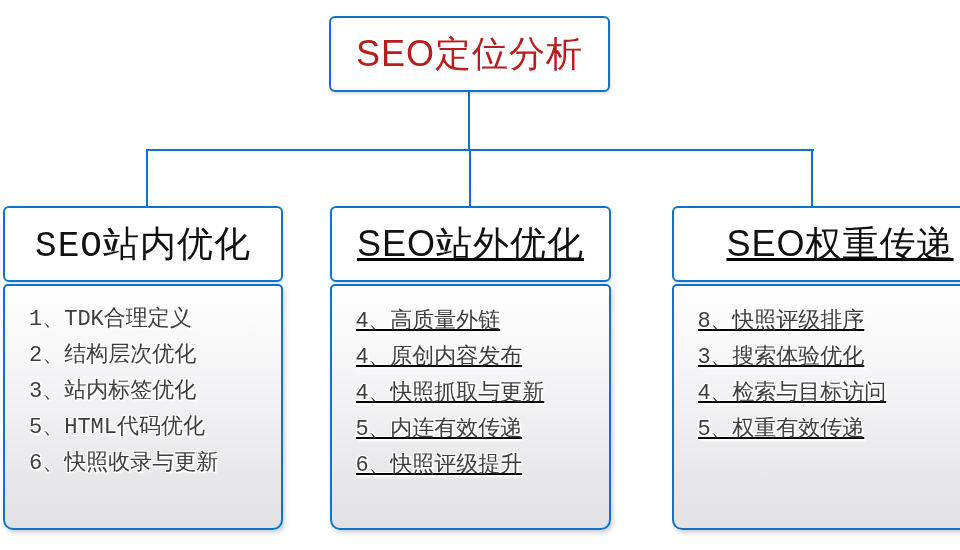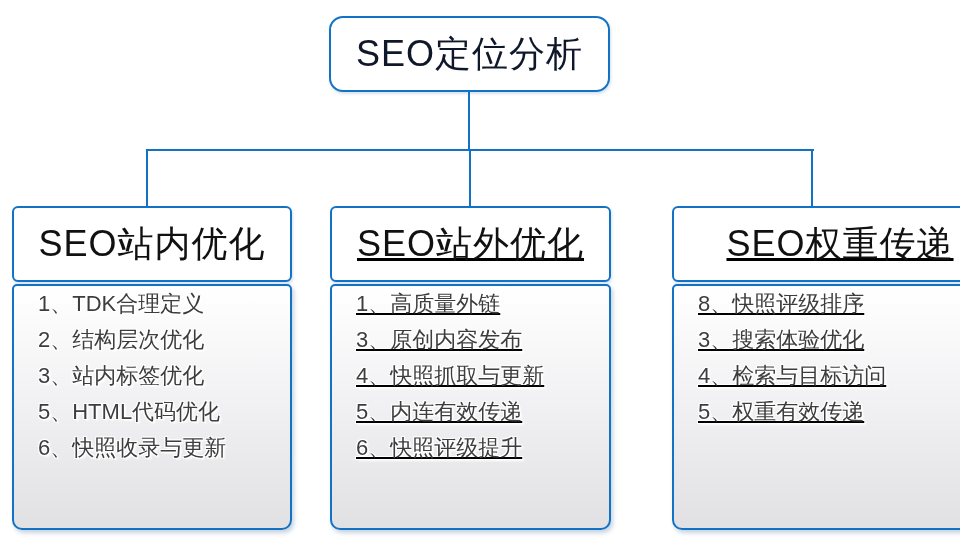--- a/index.html
+++ b/index.html
@@ -7,44 +7,44 @@
   .stage{position:relative;width:960px;height:550px;background:#ffffff;overflow:hidden;}
 
   
   .line{position:absolute;background:#1272c6;}
   .line.v{width:2px;}
   .line.h{height:2px;}
 
   
   .root-node{
     position:absolute;left:329px;top:16px;width:281px;height:76px;
-    background:#ffffff;border:2px solid #1272c6;border-radius:14px;
+    background:#ffffff;border:2px solid #1272c6;border-radius:6px;
     box-sizing:border-box;display:flex;align-items:center;justify-content:center;
-    font-size:36px;color:#0f172a;letter-spacing:1px;
+    font-size:36px;color:#b91c1c;letter-spacing:1px;
     box-shadow:1px 2px 3px rgba(40,90,150,0.18);
   }
 
   
   .column{position:absolute;top:206px;width:280px;}
-  .col-1{left:12px;}
+  .col-1{left:3px;font-family:Liberation Mono, monospace;}
   .col-2{left:330px;width:281px;text-decoration:underline;}
   .col-3{left:672px;width:336px;text-decoration:underline;}
 
   .col-header{
     height:76px;background:#ffffff;border:2px solid #1272c6;border-radius:6px;
     box-sizing:border-box;display:flex;align-items:center;justify-content:center;
     font-size:36px;color:#111111;letter-spacing:1px;
     box-shadow:1px 2px 3px rgba(40,90,150,0.18);
   }
 
   .col-list{
     margin-top:2px;height:246px;box-sizing:border-box;
     border:2px solid #1272c6;border-radius:5px 5px 10px 10px;
     background:linear-gradient(to bottom,#ffffff 0%,#f2f2f4 45%,#e1e1e3 100%);
-    padding:0 10px 0 24px;
+    padding:16px 10px 0 24px;
     box-shadow:2px 3px 4px rgba(70,110,150,0.30);
   }
   .col-list ul{list-style:none;margin:0;padding:0;}
   .col-list li{
     font-size:22px;line-height:36px;color:#3d3d3d;white-space:nowrap;
     text-shadow:1px 1px 0 #ffffff,-1px -1px 0 #ffffff,1px -1px 0 #ffffff,
                 -1px 1px 0 #ffffff,2px 2px 2px #ffffff;
   }
 </style>
 </head>
@@ -76,22 +76,22 @@
       </ul>
     </div>
   </div>
 
   <div class="column col-2">
     <div class="col-header">
       <span>SEO站外优化</span>
     </div>
     <div class="col-list">
       <ul>
-        <li>1、高质量外链</li>
-        <li>3、原创内容发布</li>
+        <li>4、高质量外链</li>
+        <li>4、原创内容发布</li>
         <li>4、快照抓取与更新</li>
         <li>5、内连有效传递</li>
         <li>6、快照评级提升</li>
       </ul>
     </div>
   </div>
 
   <div class="column col-3">
     <div class="col-header">
       <span>SEO权重传递</span>

